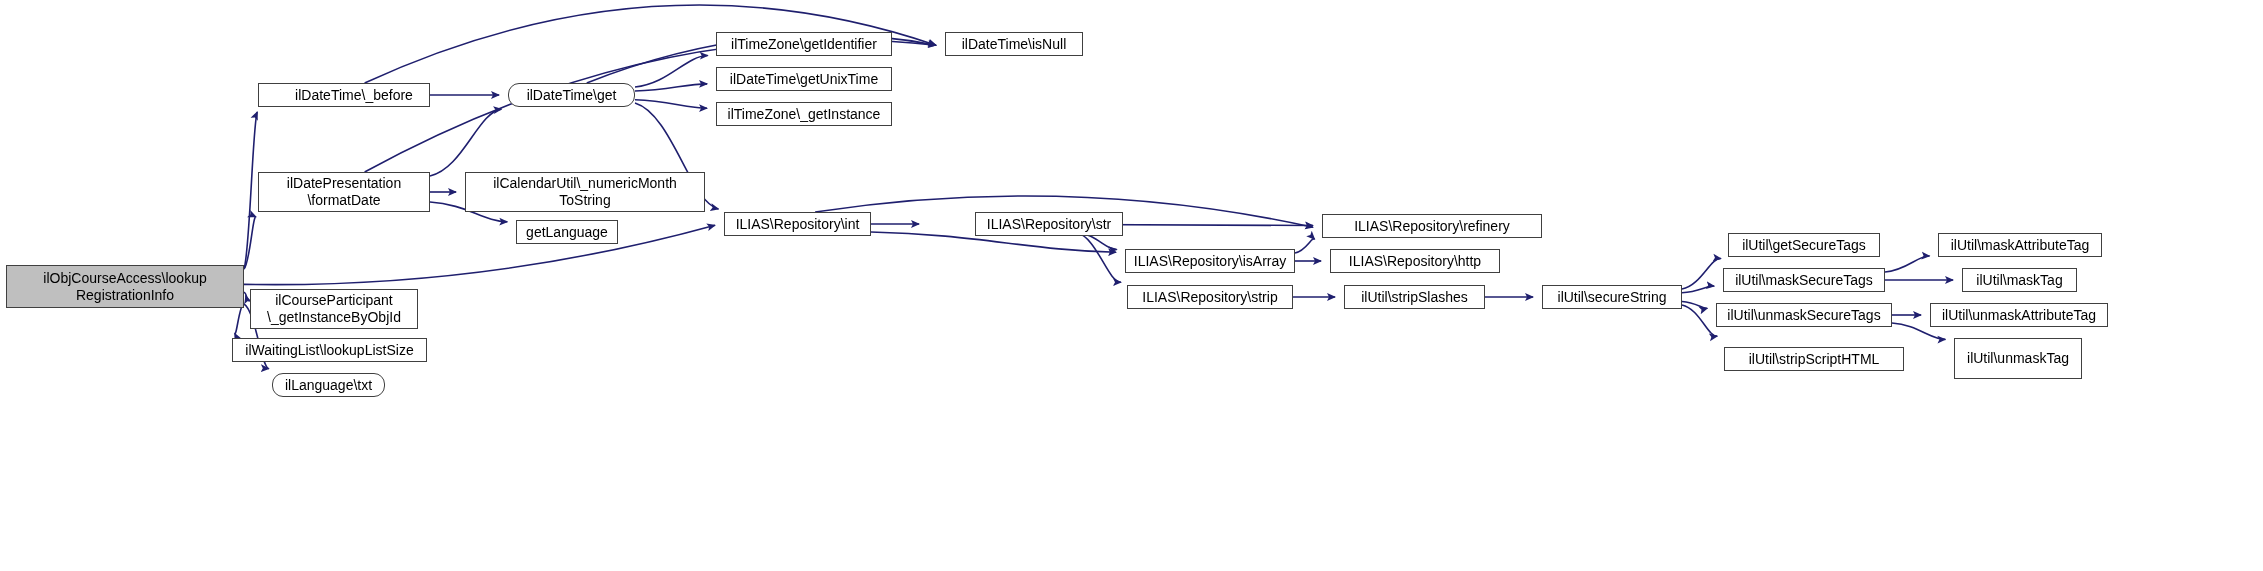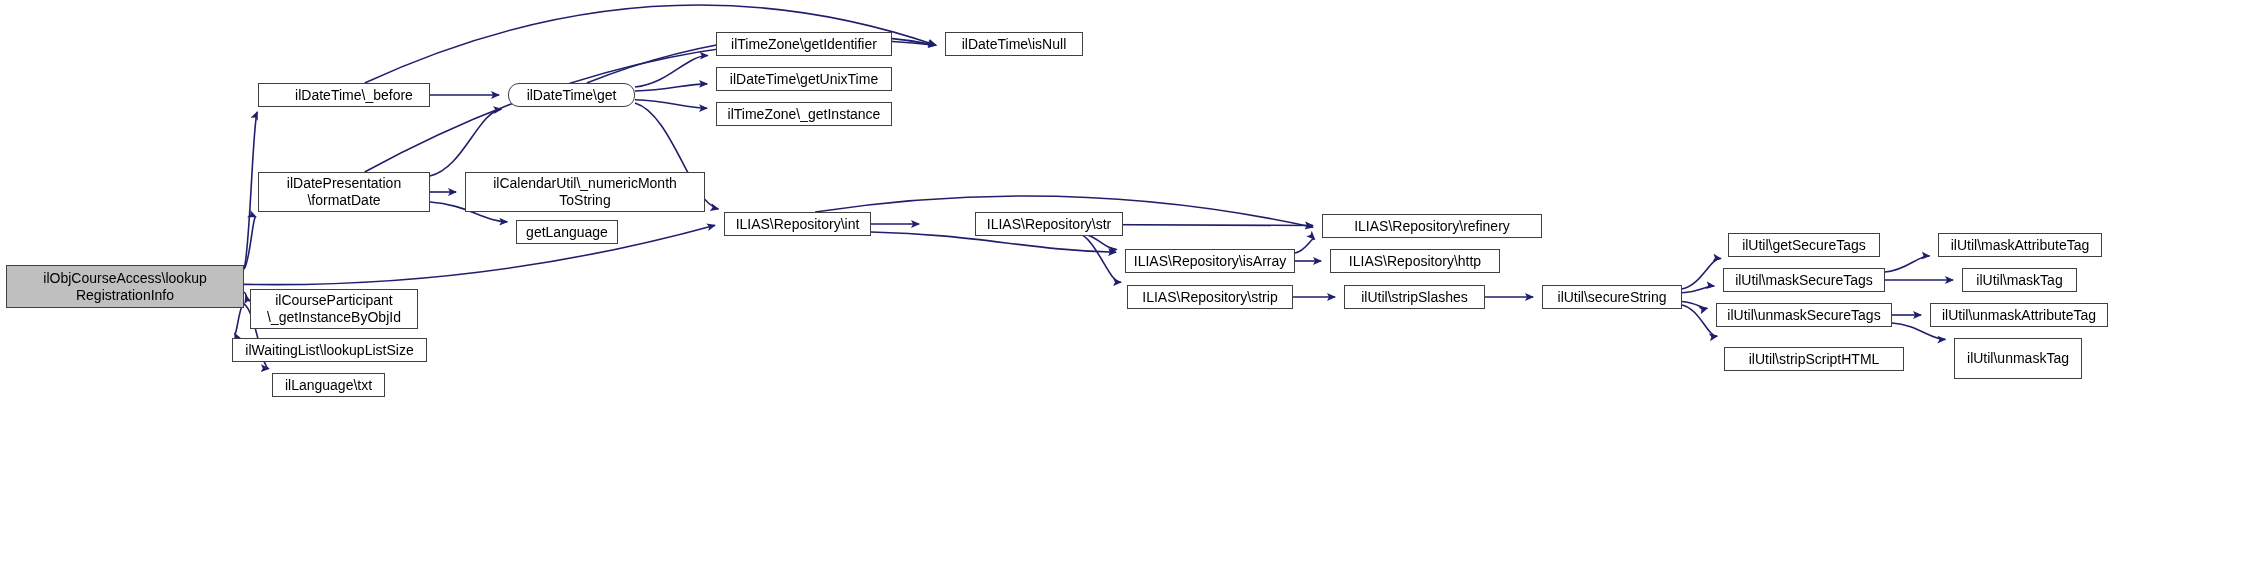--- a/index.html
+++ b/index.html
@@ -64,21 +64,21 @@
   </svg>
   <div id="node-layer">
       <div class="node root" style="left: 6px; top: 265px; width: 238px; height: 43px;"><span>ilObjCourseAccess\lookup
 RegistrationInfo</span></div>
       <div class="node" style="left: 258px; top: 83px; width: 172px; height: 24px; padding-left: 24px;"><span>ilDateTime\_before</span></div>
       <div class="node" style="left: 258px; top: 172px; width: 172px; height: 40px;"><span>ilDatePresentation
 \formatDate</span></div>
       <div class="node" style="left: 250px; top: 289px; width: 168px; height: 40px;"><span>ilCourseParticipant
 \_getInstanceByObjId</span></div>
       <div class="node" style="left: 232px; top: 338px; width: 195px; height: 24px;"><span>ilWaitingList\lookupListSize</span></div>
-      <div class="node" style="left: 272px; top: 373px; width: 113px; height: 24px;"><span>ilLanguage\txt</span></div>
+      <div class="node" style="left: 272px; top: 373px; width: 113px; height: 24px; border-radius: 11px;"><span>ilLanguage\txt</span></div>
       <div class="node" style="left: 508px; top: 83px; width: 127px; height: 24px; border-radius: 11px;"><span>ilDateTime\get</span></div>
       <div class="node" style="left: 465px; top: 172px; width: 240px; height: 40px;"><span>ilCalendarUtil\_numericMonth
 ToString</span></div>
       <div class="node" style="left: 516px; top: 220px; width: 102px; height: 24px;"><span>getLanguage</span></div>
       <div class="node" style="left: 716px; top: 32px; width: 176px; height: 24px;"><span>ilTimeZone\getIdentifier</span></div>
       <div class="node" style="left: 716px; top: 67px; width: 176px; height: 24px;"><span>ilDateTime\getUnixTime</span></div>
       <div class="node" style="left: 716px; top: 102px; width: 176px; height: 24px; justify-content: center;"><span>ilTimeZone\_getInstance</span></div>
       <div class="node" style="left: 945px; top: 32px; width: 138px; height: 24px;"><span>ilDateTime\isNull</span></div>
       <div class="node" style="left: 724px; top: 212px; width: 147px; height: 24px; justify-content: center;"><span>ILIAS\Repository\int</span></div>
       <div class="node" style="left: 928px; top: 212px; width: 148px; height: 24px; margin-left: 47px;"><span>ILIAS\Repository\str</span></div>

